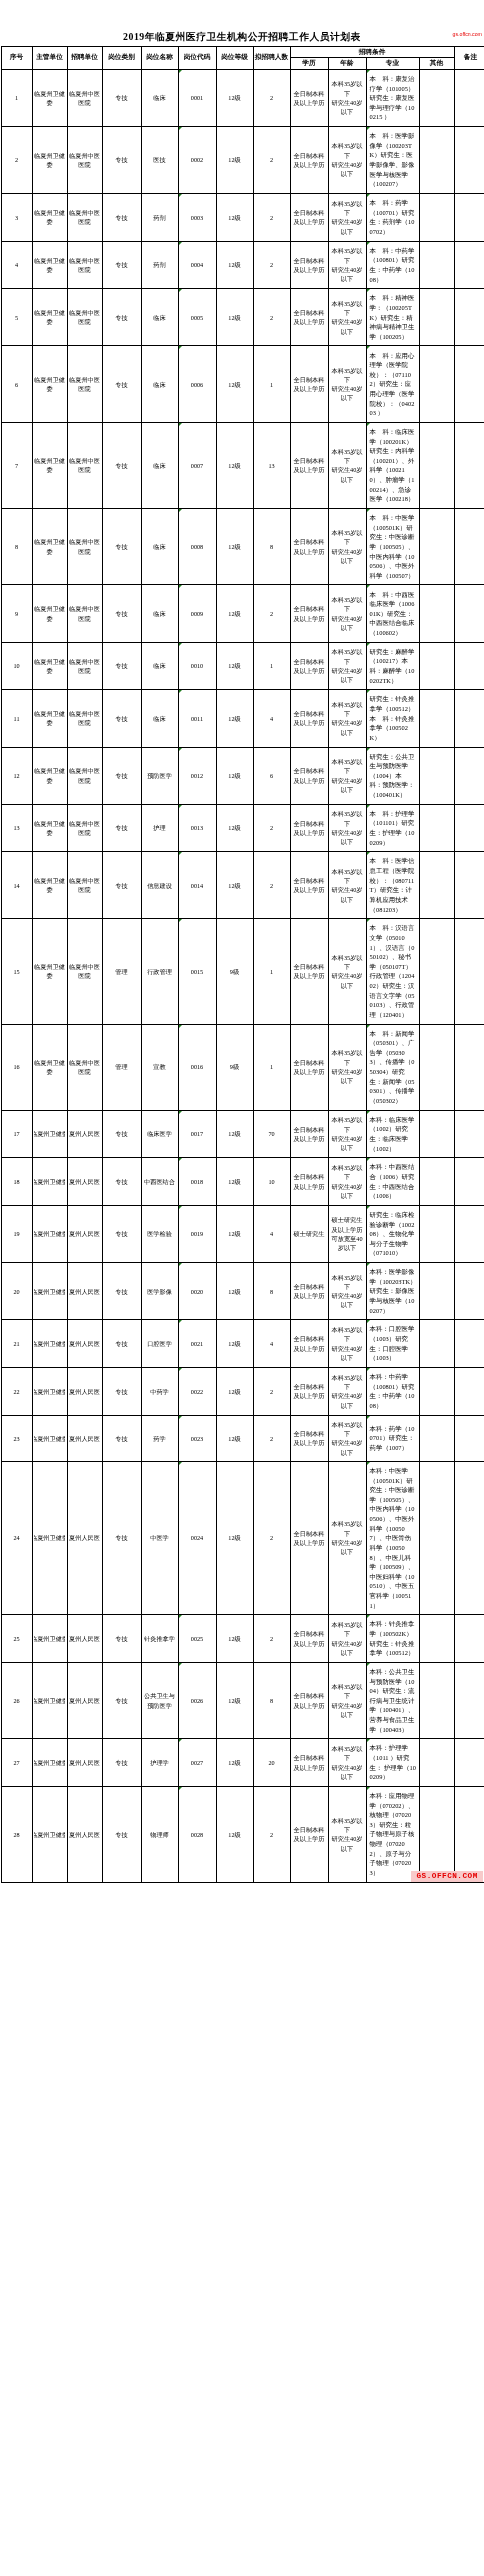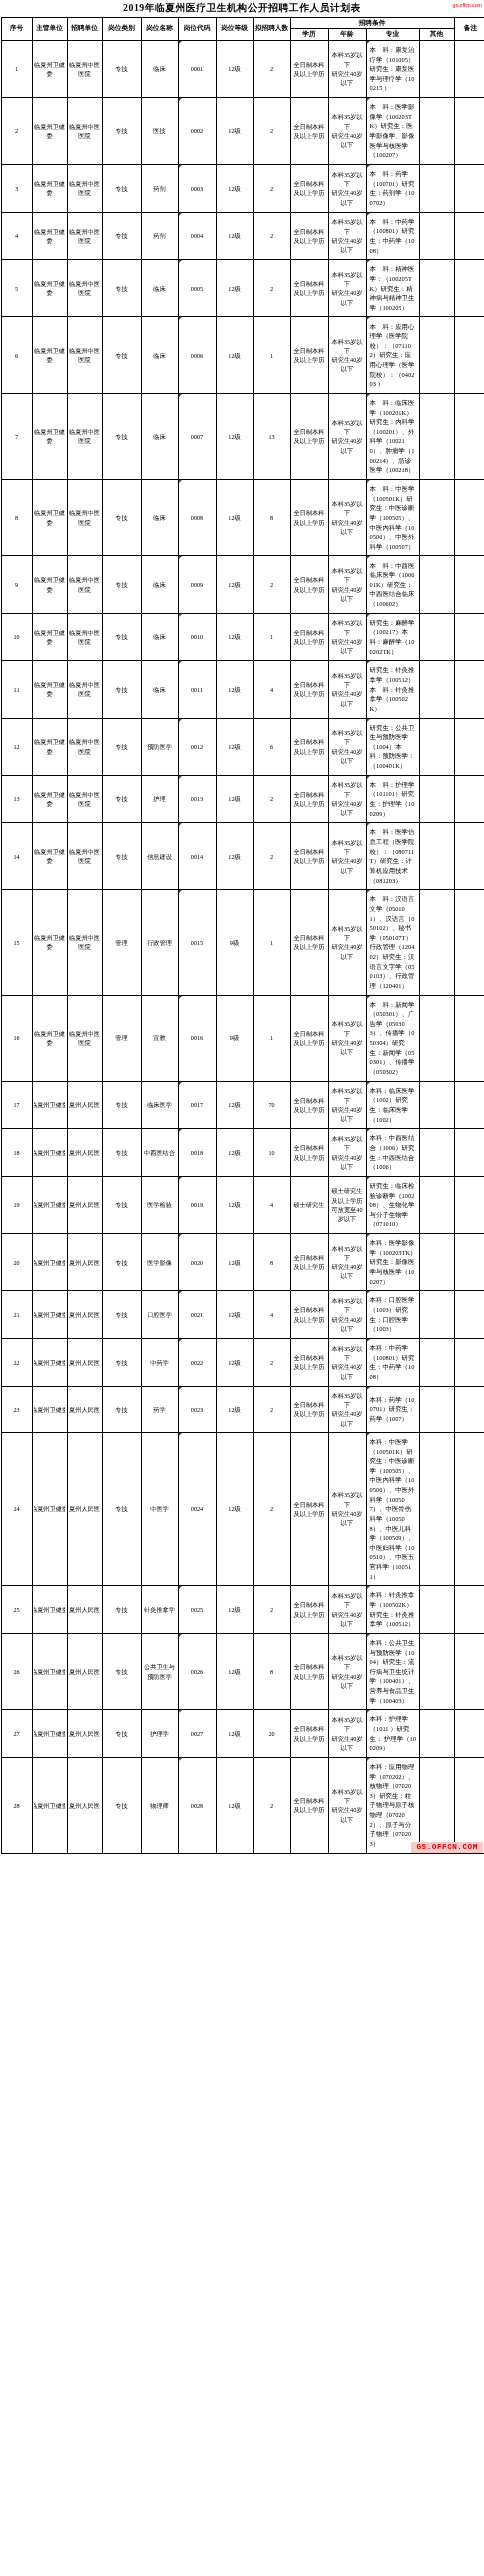--- a/index.html
+++ b/index.html
@@ -1,16 +1,16 @@
 <!DOCTYPE html>
 <html style="font-size:8.2px"><head>
 <meta charset="utf-8">
 <style>
   html,body{margin:0;padding:0;background:#ffffff;}
-  .page{position:relative;width:484px;background:#ffffff;font-family:"Liberation Serif",serif;color:#000;}
+  .page{position:relative;width:484px;background:#ffffff;font-family:"Liberation Serif",serif;color:#000;margin-top:29px;}
   .titlebar{position:relative;height:16.5px;}
   .title{text-align:center;font-size:9.8px;font-weight:bold;letter-spacing:0.5px;padding-top:1.5px;}
   .wm-top{position:absolute;right:2.1px;top:2.1px;color:#e60000;font-size:5.2px;font-family:"Liberation Sans",sans-serif;}
   table{border-collapse:collapse;table-layout:fixed;width:483px;margin-left:0.5px;}
   table,tr,th,td{box-sizing:border-box;}
   th,td{border:0.5px solid #000;text-align:center;vertical-align:middle;font-size:6.2px;line-height:1.5;padding:4.1px 1.5px;overflow:hidden;word-break:break-all;}
   th{font-size:6.7px;font-weight:bold;padding:1px 0.5px;line-height:1.3;}
   table{border:1px solid #000;}
   td.c-major{text-align:left;padding-left:3.1px;padding-right:1px;font-size:6.4px;}
   td.c-age{white-space:pre-line;}

